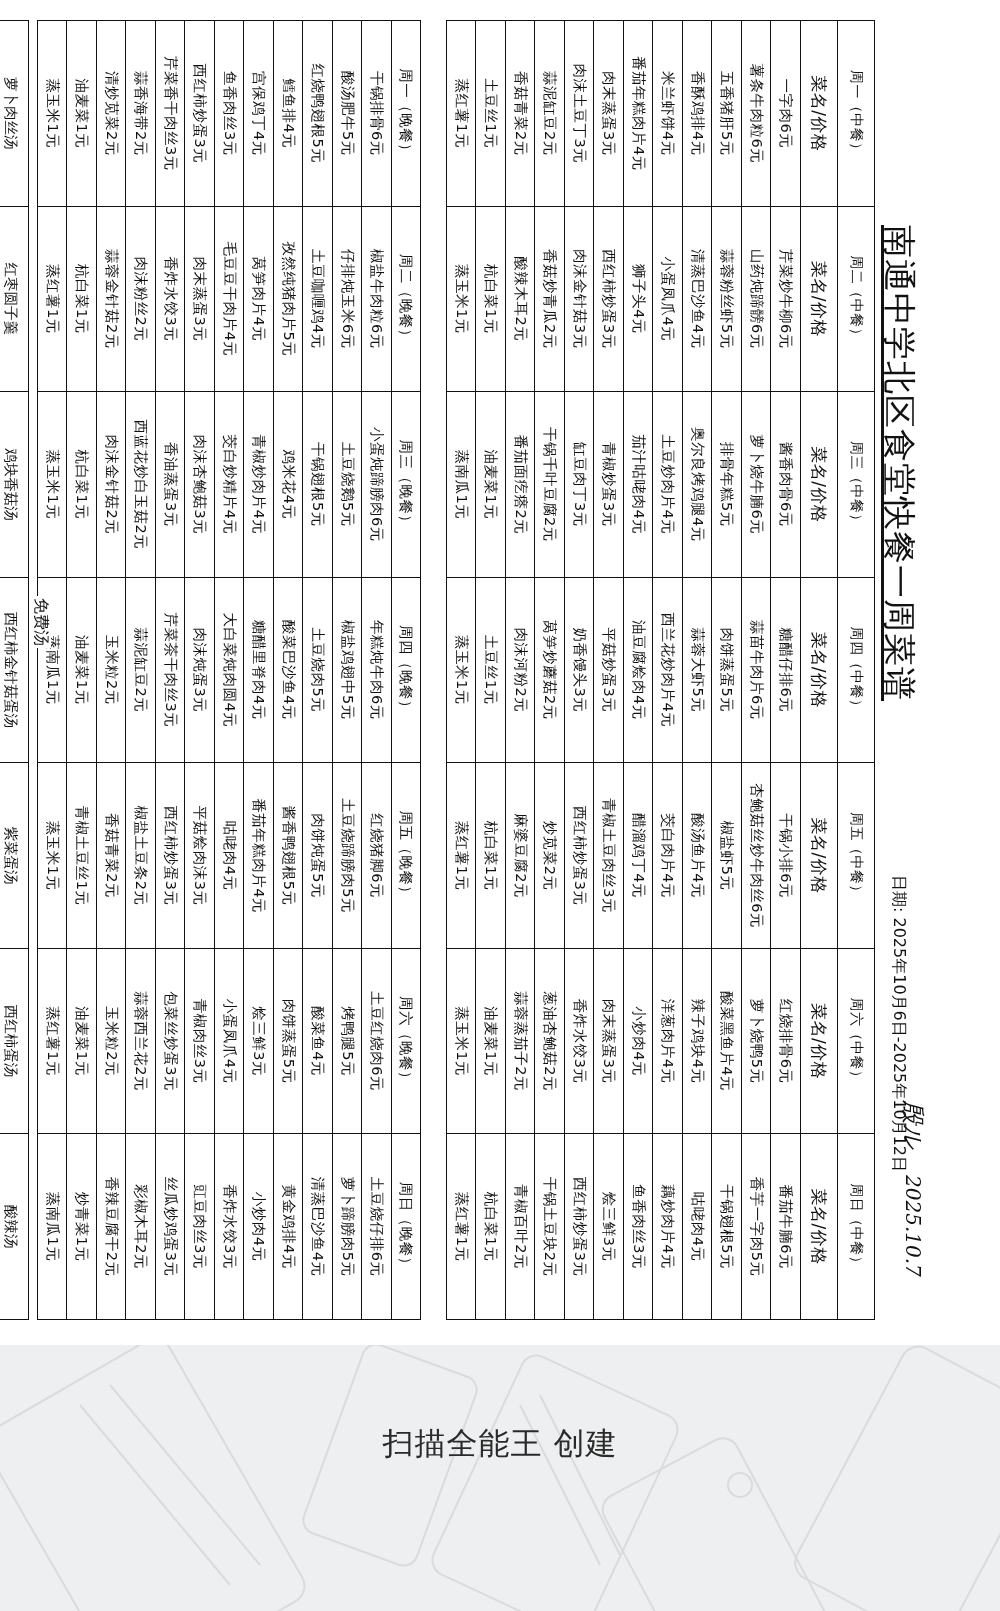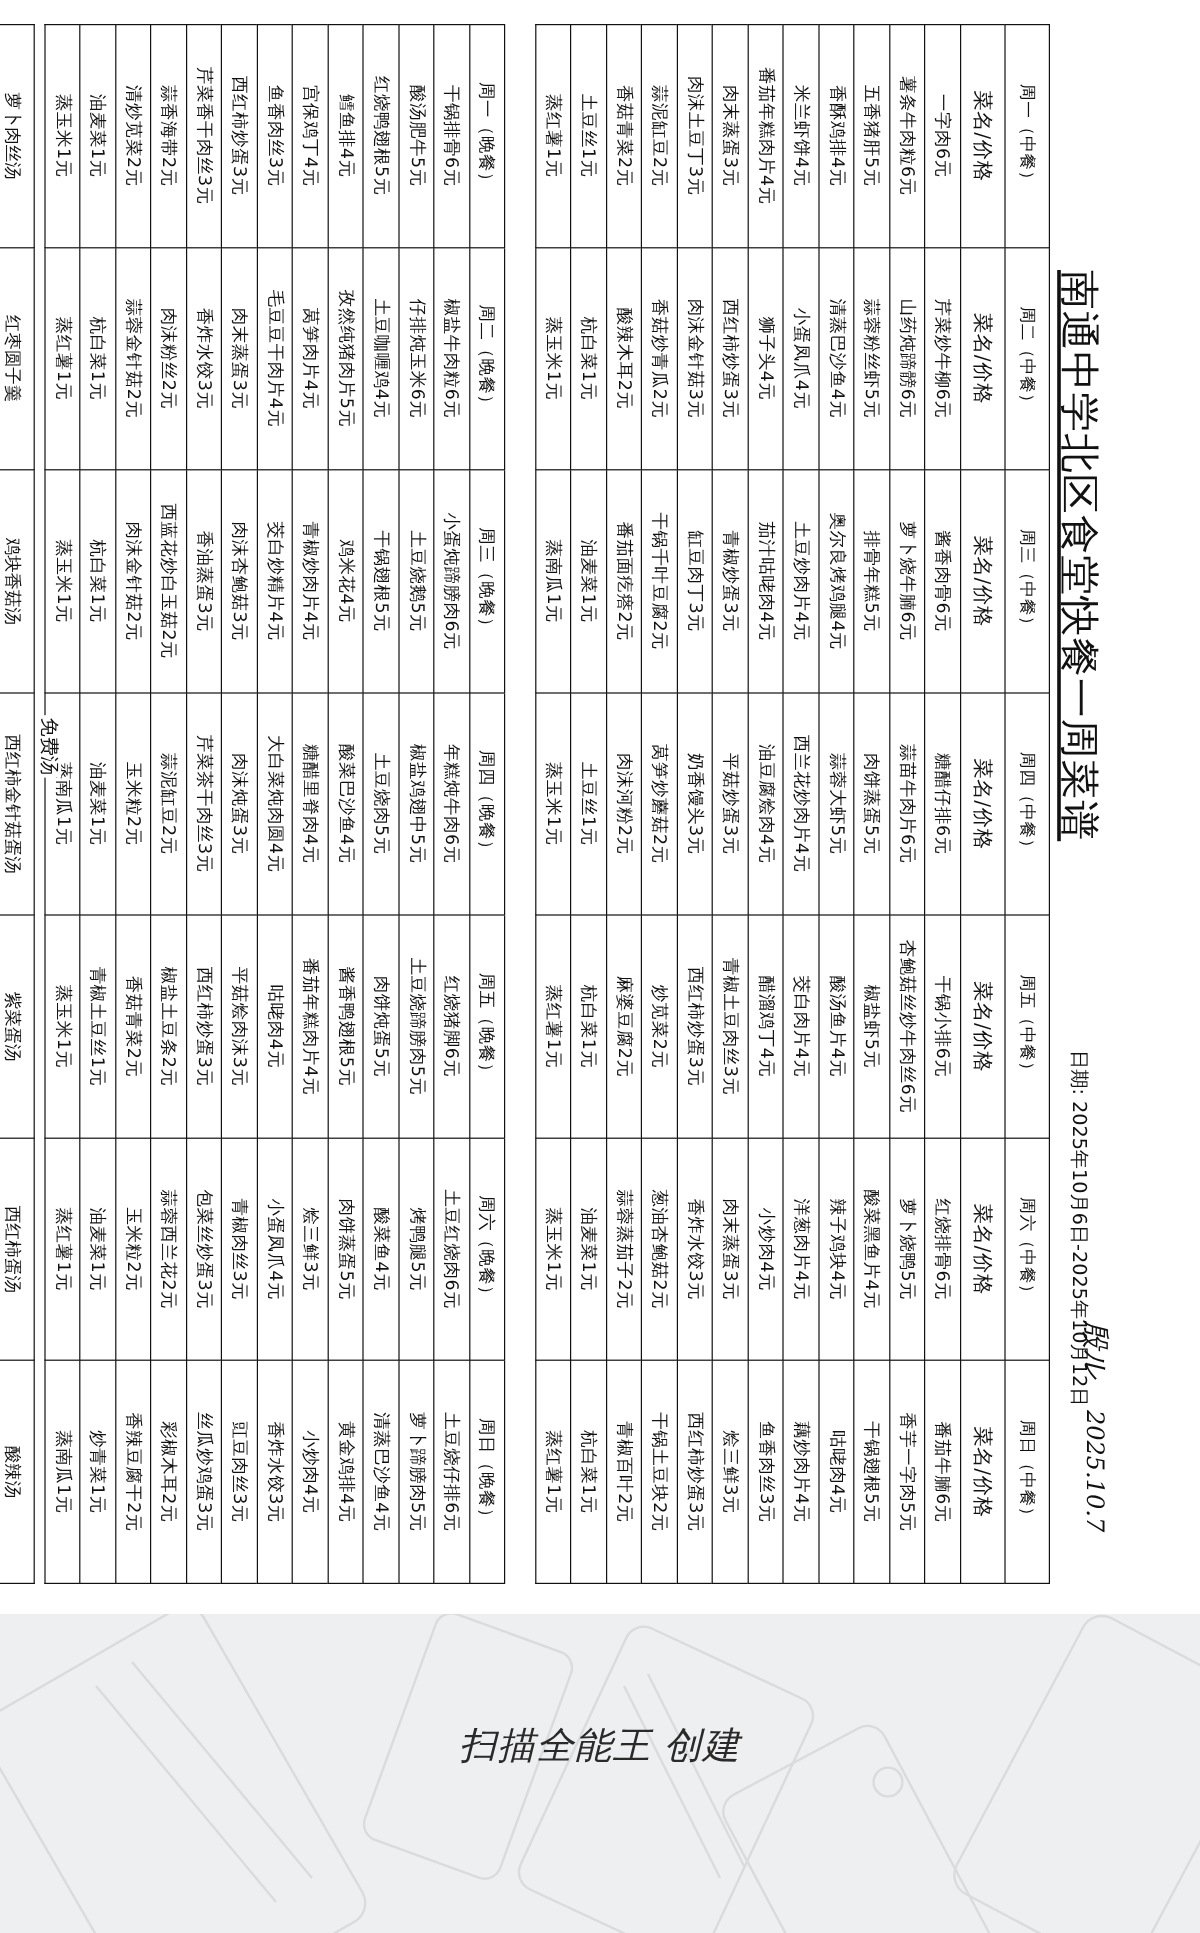--- a/index.html
+++ b/index.html
@@ -16,21 +16,21 @@
   table.soup{border-collapse:collapse;width:1300px;table-layout:fixed;}
   table.soup td{border:1.6px solid #111;text-align:center;font-size:14.5px;height:32px;white-space:nowrap;overflow:hidden;}
   .free-label{position:absolute;left:576px;top:-22px;font-size:16px;background:#fff;padding:0 2px;}
   .titlebar{position:absolute;left:0;top:-46px;width:1300px;height:44px;}
   .title{position:absolute;left:205px;top:0;font-size:33px;letter-spacing:1px;text-decoration:underline;text-underline-offset:4px;font-family:"DejaVu Serif","Liberation Serif",serif;}
   .date{position:absolute;left:855px;top:12px;font-size:16px;}
   .sign{position:absolute;left:1080px;top:-8px;font-size:24px;font-style:italic;font-family:"DejaVu Serif",serif;}
   .signdate{position:absolute;left:1155px;top:-4px;font-size:20px;font-style:italic;font-family:"DejaVu Serif",serif;}
   .footer{position:absolute;left:0;top:1345px;width:1000px;height:266px;background:#eeeff0;overflow:hidden;}
   .footer svg{position:absolute;left:0;top:0;}
-  .footer .brand{position:absolute;left:0;width:1000px;top:89px;text-align:center;font-size:31px;color:#2a2a2a;letter-spacing:1px;font-style:italic;}
+  .footer .brand{position:absolute;left:0;width:1000px;top:78px;text-align:center;font-size:31px;color:#2a2a2a;letter-spacing:1px;}
 </style>
 </head>
 <body>
 
 <div class="paper">
   <div class="rot">
     <div class="titlebar">
       <span class="title">南通中学北区食堂快餐一周菜谱</span>
       <span class="date"><span>日期:</span> <span>2025年10月6日-2025年10月12日</span></span>
       <span class="sign">殷ル</span>

